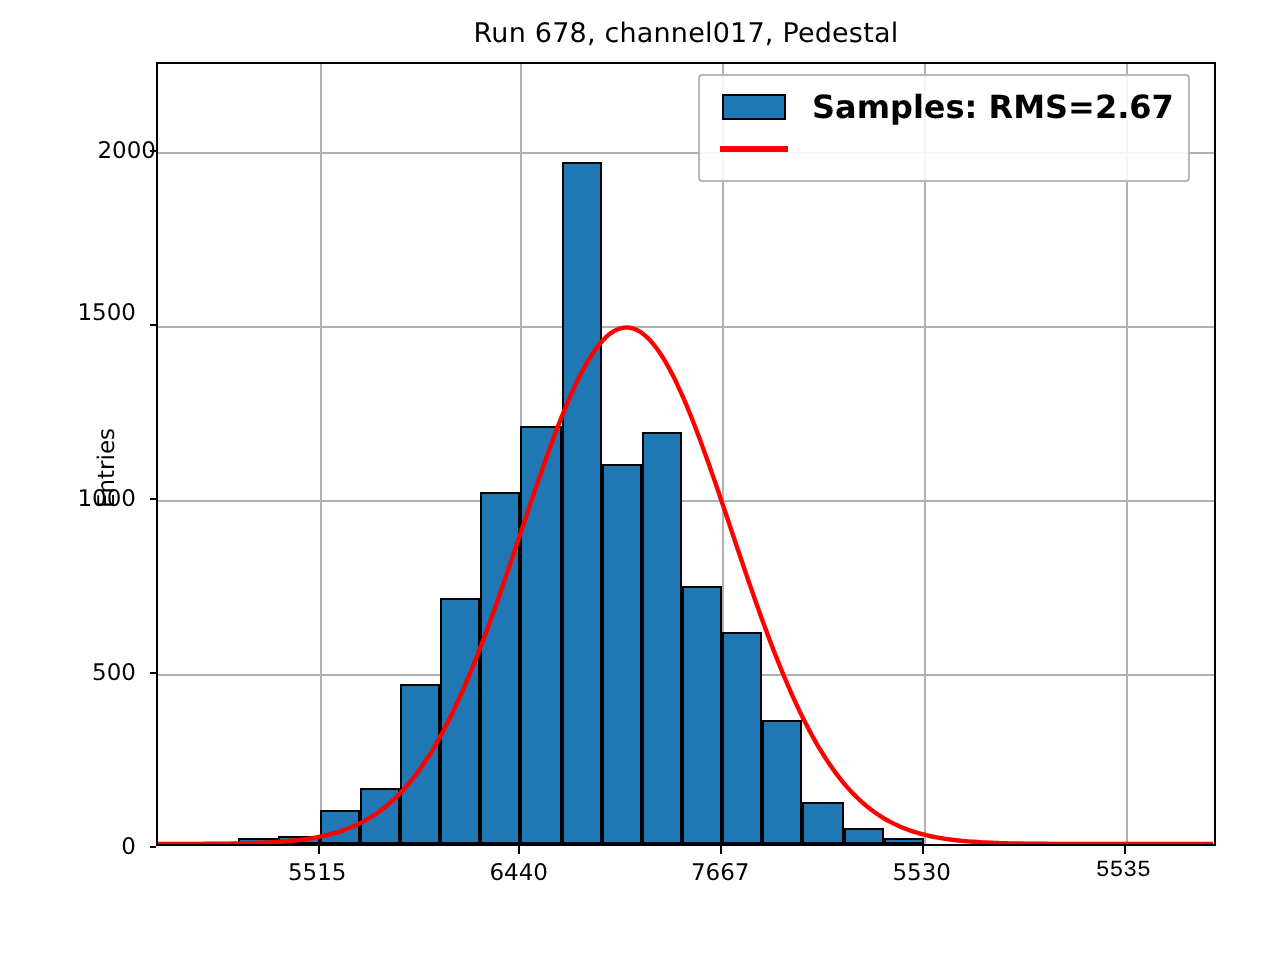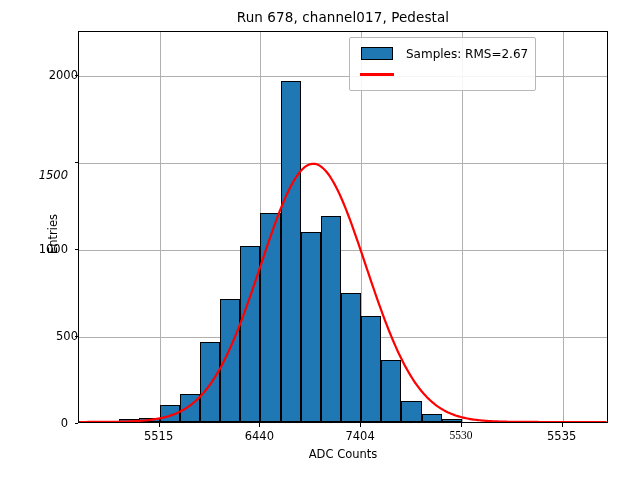--- a/index.html
+++ b/index.html
@@ -67,21 +67,21 @@
   #legend{
     position:absolute;left:349px;top:37px;
     border:0.9px solid #b8b8b8;background:rgba(255,255,255,0.88);
     border-radius:2px;padding:5px 7px 5px 7px;
     box-sizing:border-box;
   }
   .legend-row{display:flex;align-items:center;height:21px;}
   .legend-key{width:40px;height:16px;display:flex;align-items:center;justify-content:center;margin-right:9px;flex:0 0 auto;}
   .key-patch{width:32px;height:13px;background:#1f77b4;border:1.1px solid #000;box-sizing:border-box;}
   .key-line{width:34px;height:2.2px;background:#ff0000;}
-  .legend-text{font-size:12px;color:#000;white-space:nowrap;}
+  .legend-text{font-size:16px;color:#000;white-space:nowrap;font-weight:bold;}
 </style>
 </head>
 <body>
 
 <div id="figure">
 
   <div id="title">Run 678, channel017, Pedestal</div>
 
   <div id="axes">
     <div id="plotclip">
@@ -120,40 +120,39 @@
       </svg>
     </div>
   </div>
 
   <div id="xticks">
       <div class="xtick" style="left: 80.6084px;"></div>
       <div class="xticklabel" style="left: 80.6084px;">5515</div>
       <div class="xtick" style="left: 181.369px;"></div>
       <div class="xticklabel" style="left: 181.369px;">6440</div>
       <div class="xtick" style="left: 282.129px;"></div>
-      <div class="xticklabel" style="left: 282.129px;">7404</div>
+      <div class="xticklabel" style="left: 282.129px;">7667</div>
       <div class="xtick" style="left: 382.89px;"></div>
-      <div class="xticklabel" style="left: 382.89px; font-family: Liberation Serif, serif;">5530</div>
+      <div class="xticklabel" style="left: 382.89px;">5530</div>
       <div class="xtick" style="left: 483.65px;"></div>
-      <div class="xticklabel" style="left: 483.65px;">5535</div>
+      <div class="xticklabel" style="left: 483.65px; font-family: Liberation Mono, monospace;">5535</div>
     </div>
   <div id="yticks">
       <div class="ytick" style="left: 74.5px; top: 392px;"></div>
       <div class="yticklabel" style="top: 392px; right: 10px;">0</div>
       <div class="ytick" style="left: 74.5px; top: 304.889px;"></div>
-      <div class="yticklabel" style="top: 304.889px; right: 0;">500</div>
+      <div class="yticklabel" style="top: 304.889px; right: 10px;">500</div>
       <div class="ytick" style="left: 74.5px; top: 217.778px;"></div>
       <div class="yticklabel" style="top: 217.778px; right: 10px;">1000</div>
       <div class="ytick" style="left: 74.5px; top: 130.667px;"></div>
-      <div class="yticklabel" style="top: 144px; right: 10px; font-style: italic;">1500</div>
+      <div class="yticklabel" style="top: 125px; right: 10px;">1500</div>
       <div class="ytick" style="left: 74.5px; top: 43.5556px;"></div>
       <div class="yticklabel" style="top: 43.5556px; right: 0;">2000</div>
     </div>
 
-  <div id="xlabel">ADC Counts</div>
   <div id="ylabel">Entries</div>
 
   <div id="legend">
     <div class="legend-row">
       <span class="legend-key">
           <span class="key-patch"></span>
         </span>
       <span class="legend-text">Samples: RMS=2.67</span>
     </div>
     <div class="legend-row">

